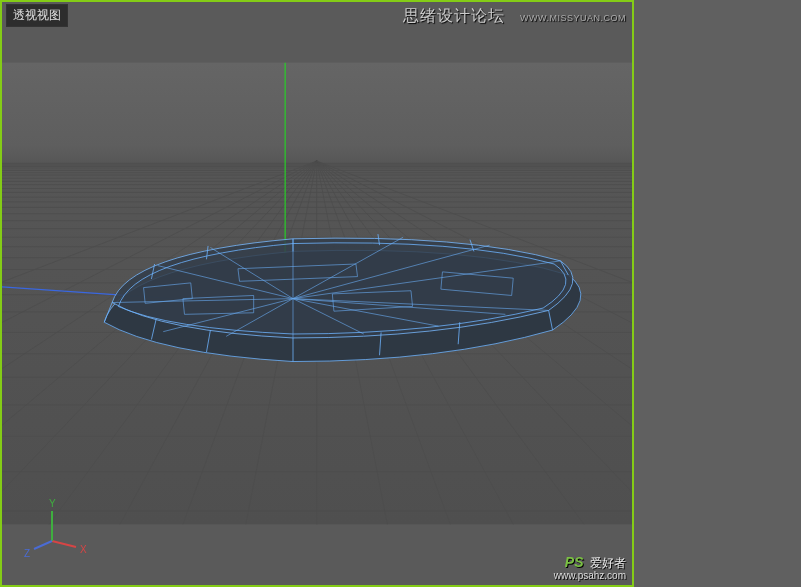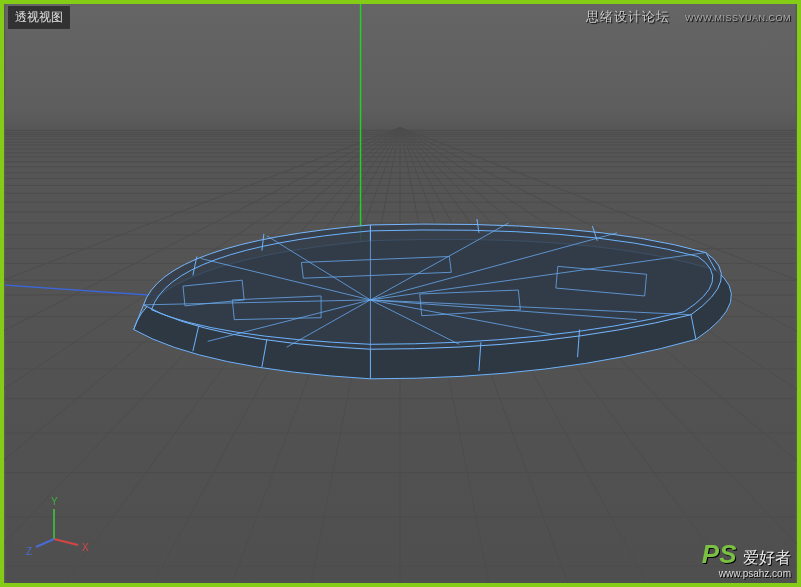--- a/index.html
+++ b/index.html
@@ -6,23 +6,23 @@
     margin: 0;
     padding: 0;
     width: 801px;
     height: 587px;
     overflow: hidden;
     font-family: Arial, "Microsoft YaHei", sans-serif;
     background: #606060;
   }
   .viewport {
     position: relative;
-    width: 801px;
+    width: 634px;
     height: 587px;
-    border: 4px solid #84cc16;
+    border: 2px solid #84cc16;
     box-sizing: border-box;
     background: #5a5a5a;
   }
   .view-label {
     position: absolute;
     top: 2px;
     left: 4px;
     background: rgba(0,0,0,0.5);
     color: #e0e0e0;
     font-size: 12px;
@@ -32,39 +32,39 @@
   }
   .watermark-top {
     position: absolute;
     top: 4px;
     right: 6px;
     color: #ccc;
     font-size: 11px;
     z-index: 10;
     text-shadow: 1px 1px 1px #000;
   }
-  .watermark-top .cn { font-size: 13px; letter-spacing: 1px; }
+  .watermark-top .cn { font-size: 16px; letter-spacing: 1px; }
   .watermark-top .url { font-size: 9px; color: #aaa; margin-left: 12px; letter-spacing: 0.5px; }
   .watermark-bottom {
     position: absolute;
     bottom: 4px;
     right: 6px;
     text-align: right;
     z-index: 10;
   }
   .watermark-bottom .ps {
-    font-size: 26px;
+    font-size: 14px;
     font-weight: bold;
     font-style: italic;
     color: #7ac043;
     text-shadow: 1px 1px 0 #000;
     display: inline-block;
   }
   .watermark-bottom .cn {
-    font-size: 16px;
+    font-size: 12px;
     color: #e8e8e8;
     text-shadow: 1px 1px 0 #000;
     margin-left: 2px;
   }
   .watermark-bottom .url {
     font-size: 10px;
     color: #ddd;
     text-shadow: 1px 1px 0 #000;
     display: block;
     margin-top: -2px;

